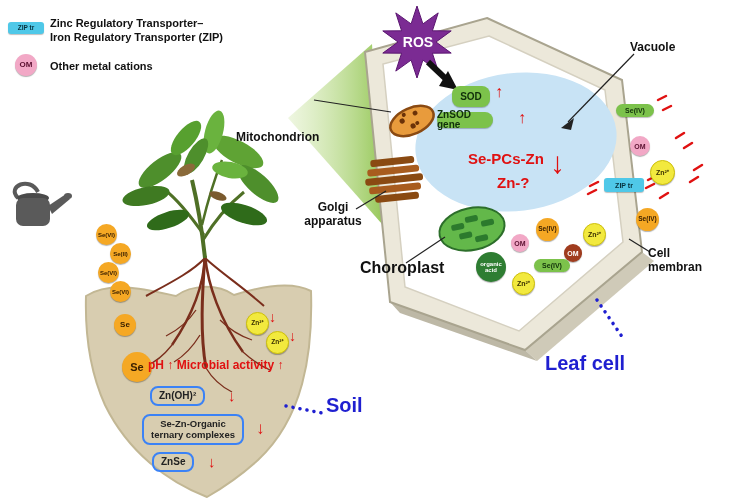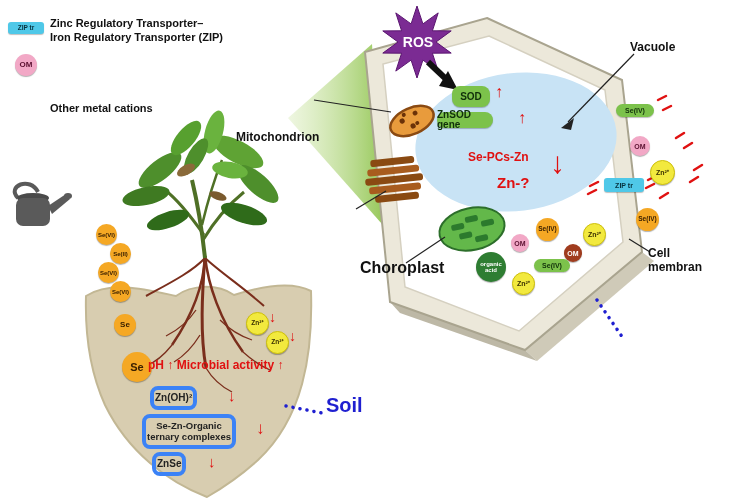--- a/index.html
+++ b/index.html
@@ -16,22 +16,22 @@
   .orange{background:#f5a824;}
   .yellow{background:#f2e93e;border:1px solid #cfc10a;color:#3a3000;}
   .pink{background:#f2a8c6;color:#5a1030;}
   .greenpill{background:#7cc24b;color:#10300a;}
   .darkgreen{background:#2e7d32;color:#fff;flex-direction:column;}
   .maroon{background:#a03c1e;color:#fff;}
   .cyan{background:#4fc8e8;color:#06323e;border-radius:3px;}
   .red{color:#e01111;}
   .redarrow{position:absolute;color:#e01111;font-weight:900;line-height:1;}
   .bluetitle{position:absolute;color:#1f1fd0;font-weight:bold;font-size:20px;}
-  .soilbox{position:absolute;border:4px solid #3b82f6;border-radius:8px;
-           padding:2px 1px;font-weight:bold;font-size:10px;color:#222;text-align:center;line-height:1.2;}
+  .soilbox{position:absolute;border:2px solid #3b82f6;border-radius:8px;
+           padding:2px 7px;font-weight:bold;font-size:10px;color:#222;text-align:center;line-height:1.2;}
 </style>
 </head>
 <body>
 
 <div id="stage">
 
   <svg width="750" height="500" viewBox="0 0 750 500">
     <defs>
       <linearGradient id="coneGrad" x1="0" y1="0" x2="1" y2="0">
         <stop offset="0" stop-color="#cfe6a8" stop-opacity="0.35"></stop>
@@ -154,21 +154,21 @@
     <g stroke="#1f1fd0" stroke-width="3.5" stroke-linecap="round" stroke-dasharray="0.1 7" fill="none">
       <path d="M286 406 L322 413"></path>
       <path d="M597 300 L625 341"></path>
     </g>
   </svg>
 
   <div class="pill cyan" style="left:8px;top:22px;width:36px;height:12px;font-size:6.5px;">ZIP tr</div>
   <div class="lbl" style="left:50px;top:17px;font-size:11px;">Zinc Regulatory Transporter–</div>
   <div class="lbl" style="left:50px;top:31px;font-size:11px;">Iron Regulatory Transporter (ZIP)</div>
   <div class="chip pink" style="left:15px;top:54px;width:22px;height:22px;font-size:8px;">OM</div>
-  <div class="lbl" style="left:50px;top:60px;font-size:11px;margin-top:42px;">Other metal cations</div>
+  <div class="lbl" style="left:50px;top:60px;font-size:11px;">Other metal cations</div>
 
   <div class="chip orange" style="left:96px;top:224px;width:21px;height:21px;font-size:6px;">Se(VI)</div>
   <div class="chip orange" style="left:110px;top:243px;width:21px;height:21px;font-size:6px;">Se(II)</div>
   <div class="chip orange" style="left:98px;top:262px;width:21px;height:21px;font-size:6px;">Se(VI)</div>
   <div class="chip orange" style="left:110px;top:281px;width:21px;height:21px;font-size:6px;">Se(VI)</div>
   <div class="chip orange" style="left:114px;top:314px;width:22px;height:22px;font-size:8px;">Se</div>
   <div class="chip orange" style="left:122px;top:352px;width:30px;height:30px;font-size:11px;">Se</div>
 
   <div class="chip yellow" style="left:246px;top:312px;width:21px;height:21px;font-size:6.5px;">Zn²⁺</div>
   <div class="redarrow" style="left:269px;top:310px;font-size:14px;">↓</div>
@@ -199,24 +199,28 @@
   <div class="lbl" style="left:398px;top:34px;width:40px;text-align:center;color:#fff;font-size:14px;">ROS</div>
 
   <div class="lbl" style="left:236px;top:94px;font-size:12px;margin-top:36px;">Mitochondrion</div>
 
   <div class="pill greenpill" style="left:452px;top:86px;width:38px;height:21px;font-size:10px;">SOD</div>
   <div class="redarrow" style="left:495px;top:84px;font-size:16px;">↑</div>
 
   <div class="pill greenpill" style="left:437px;top:112px;width:56px;height:16px;font-size:10px;">ZnSOD gene</div>
   <div class="redarrow" style="left:518px;top:110px;font-size:16px;">↑</div>
 
-  <div class="lbl red" style="left:468px;top:150px;font-size:12px;text-align:right;">Se-PCs-Zn</div>
+  <div class="lbl red" style="left:468px;top:150px;font-size:15px;text-align:right;">Se-PCs-Zn</div>
   <div class="lbl red" style="left:497px;top:174px;font-size:15px;">Zn-?</div>
   <div class="redarrow" style="left:550px;top:148px;font-size:30px;">↓</div>
 
+  <div class="abs" style="left:294px;top:200px;width:78px;text-align:center;font-weight:bold;font-size:12px;color:#111;">
+    <div>Golgi</div>
+    <div>apparatus</div>
+  </div>
 
   <div class="lbl" style="left:360px;top:259px;font-size:16px;">Choroplast</div>
 
   <div class="lbl" style="left:630px;top:40px;font-size:12px;">Vacuole</div>
 
   <div class="abs" style="left:648px;top:246px;width:84px;font-weight:bold;font-size:12px;color:#111;line-height:1.2;">
     <div>Cell</div>
     <div>membran</div>
   </div>
 
@@ -231,14 +235,15 @@
   <div class="chip darkgreen" style="left:476px;top:252px;width:30px;height:30px;font-size:6px;">
     <div>organic</div>
     <div>acid</div>
   </div>
 
   <div class="pill greenpill" style="left:616px;top:104px;width:38px;height:13px;font-size:7px;">Se(IV)</div>
   <div class="chip pink" style="left:630px;top:136px;width:20px;height:20px;font-size:7px;">OM</div>
   <div class="chip yellow" style="left:650px;top:160px;width:23px;height:23px;font-size:7px;">Zn²⁺</div>
   <div class="chip orange" style="left:636px;top:208px;width:23px;height:23px;font-size:6.5px;">Se(IV)</div>
 
+  <div class="bluetitle" style="left:545px;top:352px;">Leaf cell</div>
 
 </div>
 
 </body></html>

